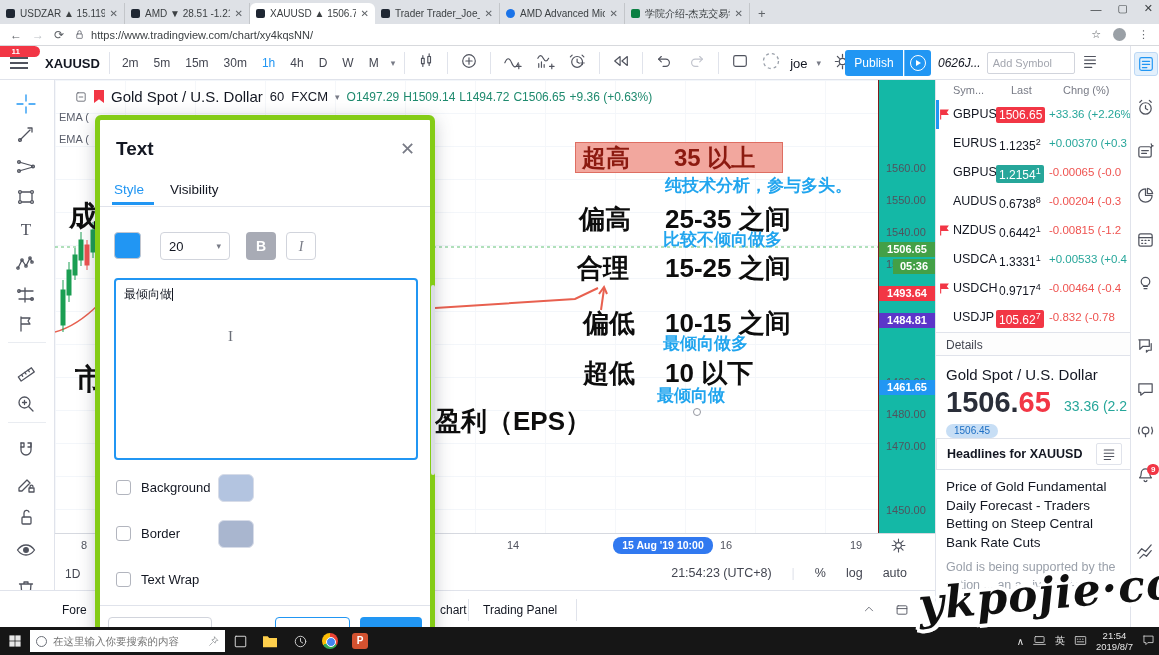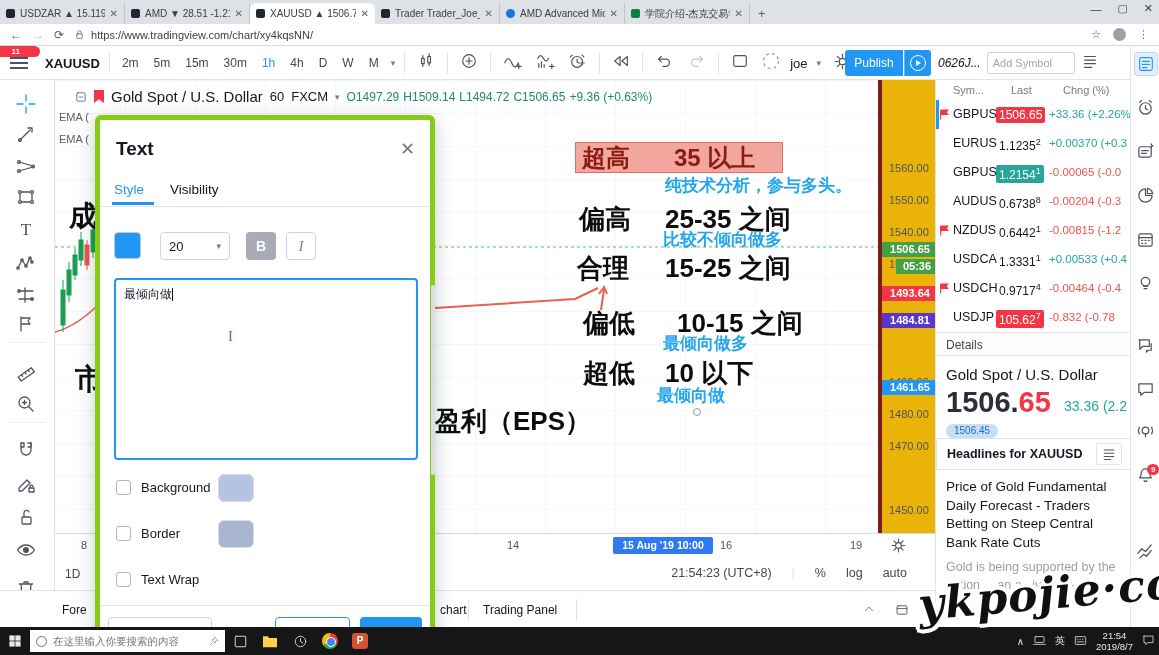--- a/index.html
+++ b/index.html
@@ -65,29 +65,29 @@
   .ema { position:absolute; left:4px; font-size:11px; color:#5a5e6b; }
   .partial { position:absolute; font-weight:bold; color:#0d0d0d; font-size:29px; }
   .annrow { position:absolute; font-weight:bold; color:#0d0d0d; font-size:26px; white-space:nowrap; }
   .annval { margin-left:48px; }
   .bluenote { position:absolute; color:#21a5ee; font-weight:bold; font-size:17px; white-space:nowrap; }
   .redbox { position:absolute; left:520px; top:62px; width:208px; height:31px; background:#f2a79e; border:1px solid #de6e62; display:flex; align-items:center; padding:0 6px; color:#8c1a10; font-weight:bold; font-size:24px; white-space:nowrap; }
   .redbox .annval { margin-left:44px; }
   .handle { position:absolute; left:638px; top:328px; width:8px; height:8px; border:1px solid #9598a1; border-radius:50%; background:#fff; }
 
   
-  .pscale { left:878px; top:80px; width:57px; height:453px; border-left:4px solid #7f1d1d; background:#eab308; font-size:11px; color:#50535e; }
+  .pscale { left:878px; top:80px; width:57px; height:453px; border-left:1px solid #7f1d1d; background:#14b8a6; font-size:11px; color:#50535e; }
   .ptick { position:absolute; left:7px; }
   .plabel { position:absolute; left:0px; width:56px; height:15px; color:#fff; font-size:11px; text-align:center; line-height:15px; font-weight:bold; }
   .axgear { position:absolute; }
 
   
   .taxis { left:55px; top:533px; width:880px; height:24px; border-top:1px solid #d6d9e0; background:#fff; font-size:11px; color:#50535e; }
   .ttick { position:absolute; top:5px; }
-  .tlabel { position:absolute; left:558px; top:3px; width:100px; height:17px; background:#3179f0; color:#fff; border-radius:2px; text-align:center; line-height:17px; font-size:10.5px; font-weight:bold; }
+  .tlabel { position:absolute; left:558px; top:3px; width:100px; height:17px; background:#3179f0; color:#fff; border-radius:8px; text-align:center; line-height:17px; font-size:10.5px; font-weight:bold; }
   .srow { left:55px; top:557px; width:880px; height:33px; background:#fff; }
   .range { position:absolute; left:10px; top:10px; font-size:12px; color:#434651; }
   .sright { position:absolute; right:28px; top:9px; display:flex; gap:20px; font-size:12.5px; color:#434651; align-items:center; }
   .bbar { left:0; top:590px; width:935px; height:37px; background:#fff; border-top:1px solid #e0e3eb; font-size:12px; color:#131722; }
   .bbar .it { position:absolute; top:12px; }
   .bdiv { position:absolute; top:8px; width:1px; height:22px; background:#e0e3eb; }
 
   
   .wpanel { left:935px; top:80px; width:195px; height:547px; background:#fff; border-left:1px solid #e0e3eb; overflow:hidden; }
   .wcols { position:absolute; left:0; top:0; width:195px; height:20px; font-size:11px; color:#787b86; }
@@ -461,21 +461,21 @@
     <div class="partial" style="left:20px;top:280px">市</div>
 
     <div class="redbox">
       <span>超高</span>
         <span class="annval">35  以上</span>
     </div>
     <div class="bluenote" style="left:610px;top:94px">纯技术分析，参与多头。</div>
     <div class="annrow" style="left:524px;top:122px"><span>偏高</span><span class="annval" style="margin-left:34px">25-35  之间</span></div>
     <div class="bluenote" style="left:608px;top:148px">比较不倾向做多</div>
     <div class="annrow" style="left:522px;top:171px"><span>合理</span><span class="annval" style="margin-left:36px">15-25  之间</span></div>
-    <div class="annrow" style="left:528px;top:226px"><span>偏低</span><span class="annval" style="margin-left:42px">10-15  之间</span></div>
+    <div class="annrow" style="left:528px;top:226px"><span>偏低</span><span class="annval" style="margin-left:30px">10-15  之间</span></div>
     <div class="bluenote" style="left:608px;top:252px">最倾向做多</div>
     <div class="annrow" style="left:528px;top:276px"><span>超低</span><span class="annval" style="margin-left:30px">10  以下</span></div>
     <div class="bluenote" style="left:602px;top:304px">最倾向做</div>
     <div class="handle"></div>
     <div class="annrow" style="left:380px;top:324px">盈利（EPS）</div>
   </div>
 
   <div class="abs pscale">
     <span class="ptick" style="top:82px">1560.00</span>
     <span class="ptick" style="top:114px">1550.00</span>

